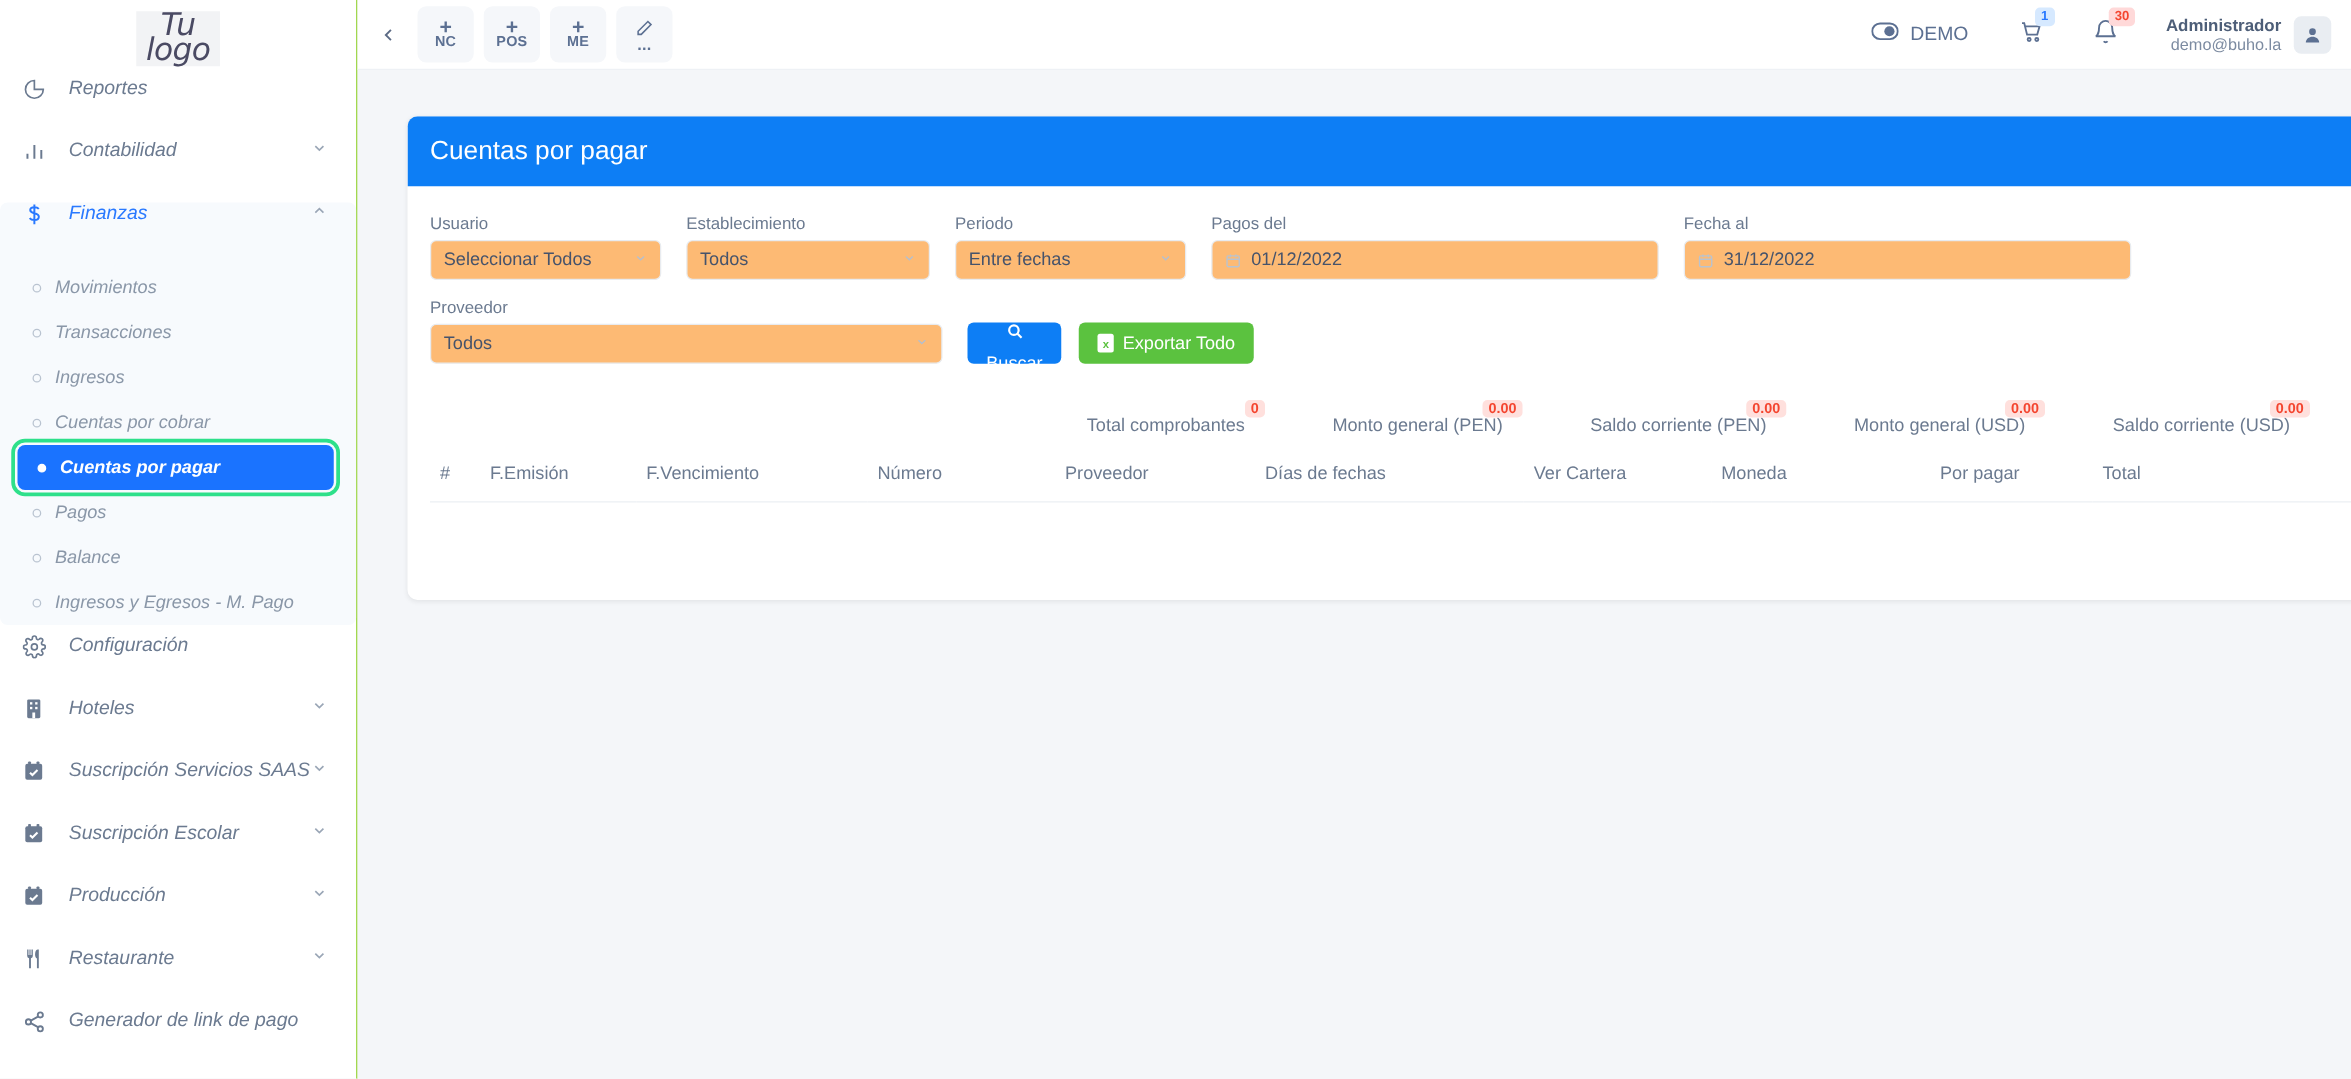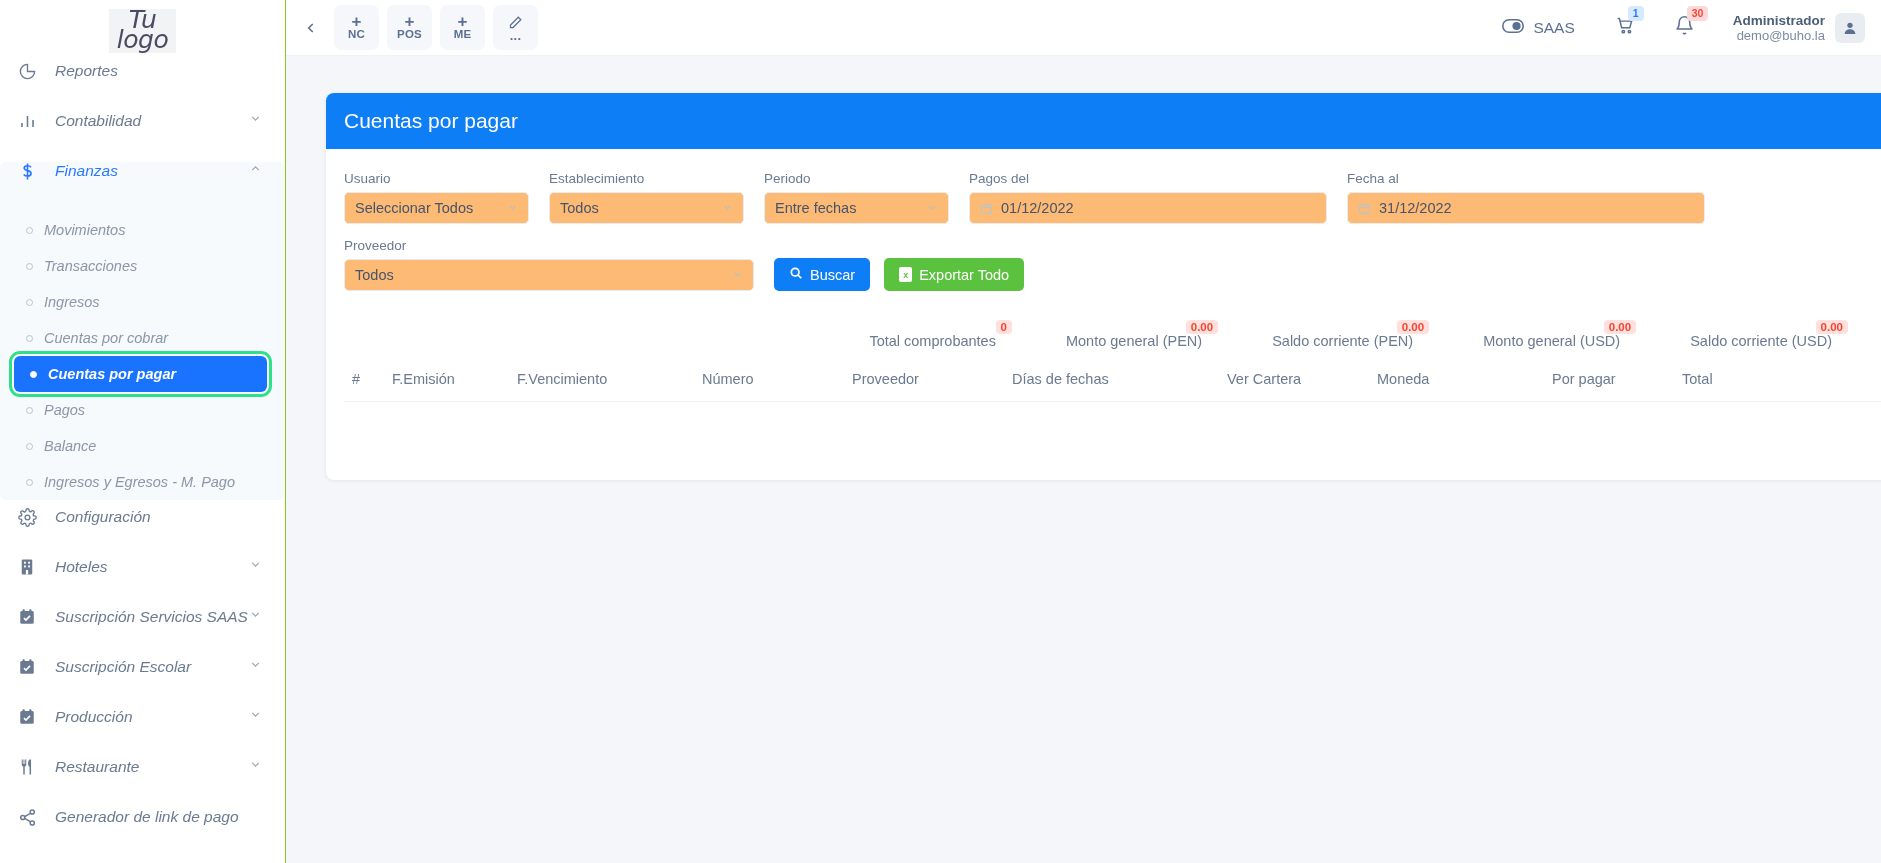--- a/index.html
+++ b/index.html
@@ -210,21 +210,21 @@
     height: 33px;
     border-radius: 5px;
     display: flex; align-items: center; gap: 7px;
     padding: 0 15px;
     color: #fff;
     font-size: 14.5px;
     cursor: pointer;
     border: none;
     font-family: "Liberation Sans", sans-serif;
   }
-  .btn-search { background: #0d7ef5; }
+  .btn-search { background: #0d7ef5; flex-direction: column; }
   .btn-export { background: #5bc23f; }
   .xls-ico {
     width: 13px; height: 15px; background: #fff; color: #5bc23f;
     border-radius: 2px; font-size: 9px; font-weight: bold;
     display: flex; align-items: center; justify-content: center;
   }
 
   
   .summary {
     display: flex;
@@ -496,21 +496,21 @@
 
     <div class="topbar-spacer"></div>
 
     <div class="demo-wrap">
       <span>
         <svg width="22" height="16" viewBox="0 0 28 18" fill="none" stroke="#5c7092" stroke-width="2">
           <rect x="1" y="1" width="26" height="16" rx="8"></rect>
           <circle cx="18.5" cy="9" r="5.2" fill="#5c7092" stroke="none"></circle>
         </svg>
       </span>
-      <span>SAAS</span>
+      <span>DEMO</span>
     </div>
 
     <div class="icon-badge-wrap">
       <span>
         <svg width="21" height="21" viewBox="0 0 24 24" fill="none" stroke="currentColor" stroke-width="1.7">
           <path d="M3 4h2l2.6 10.5h9.3L19 7H6"></path>
             <circle cx="9.5" cy="19" r="1.4"></circle>
             <circle cx="16.5" cy="19" r="1.4"></circle>
         </svg>
       </span>

